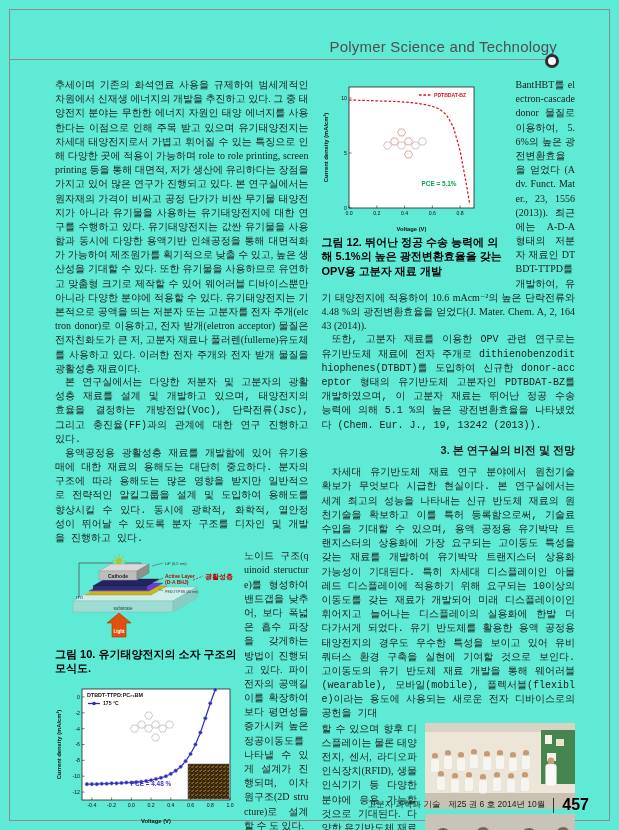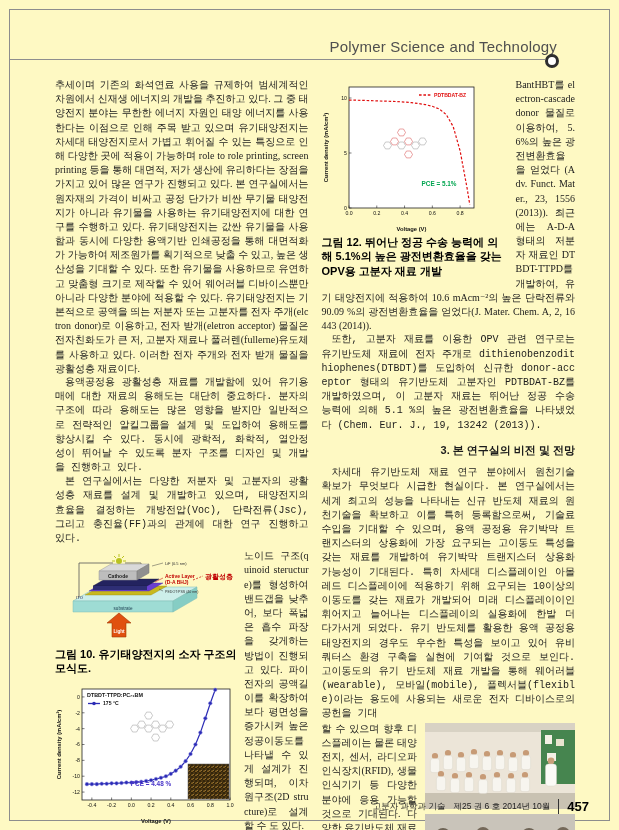--- a/index.html
+++ b/index.html
@@ -1,16 +1,16 @@
 <!DOCTYPE html>
 <html><head>
 <meta charset="utf-8">
 <style>
   html,body{margin:0;padding:0;background:#ffffff;}
-  .page{position:relative;width:619px;height:830px;background:#fef9c3;overflow:hidden;
+  .page{position:relative;width:619px;height:830px;background:#5eead4;overflow:hidden;
         font-family:"Liberation Serif","DejaVu Serif",serif;color:#1b1b1b;}
   .frame{position:absolute;inset:9px;border:1px solid #8d8d8d;pointer-events:none;}
 
   
   .header{position:absolute;top:38px;left:10px;right:42px;}
   .header-title{text-align:right;padding-right:20px;font-family:"Liberation Sans","DejaVu Sans",sans-serif;
                 font-size:15px;color:#4f4f4f;letter-spacing:.2px;}
   .header-rule{position:relative;height:1px;background:#8e8e8e;margin-top:4px;margin-right:32px;}
   .header-ring{position:absolute;right:-14px;top:-5px;width:8px;height:8px;border:3px solid #2e2e2e;
                border-radius:50%;background:#fff;}
@@ -33,41 +33,41 @@
   .photos-float{float:right;width:150px;margin:1px 0 4px 8px;}
   .photos-float svg{margin-bottom:5px;border:0;}
 
   .section-heading{font-family:"Liberation Sans","DejaVu Sans",sans-serif;font-weight:bold;
                    font-size:11px;margin:10px 0 8px 0;text-align:right;}
 
   
   .footer{position:absolute;right:30px;bottom:16px;display:flex;align-items:center;gap:8px;
           font-family:"Liberation Sans","DejaVu Sans",sans-serif;font-size:8.5px;color:#222;}
   .footer-divider{width:1px;height:15px;background:#333;}
-  .footer-page{font-weight:bold;font-size:13px;color:#000;}
+  .footer-page{font-weight:bold;font-size:16px;color:#000;}
 </style>
 </head>
 <body>
 
 <div class="page">
   <div class="frame"></div>
 
   <div class="header">
     <div class="header-title">Polymer Science and Technology</div>
     <div class="header-rule">
       <span class="header-ring"></span>
     </div>
   </div>
 
   <div class="content">
 
     <div class="col">
       <p>추세이며 기존의 화석연료 사용을 규제하여 범세계적인 차원에서 신재생 에너지의 개발을 추진하고 있다. 그 중 태양전지 분야는 무한한 에너지 자원인 태양 에너지를 사용한다는 이점으로 인해 주목 받고 있으며 유기태양전지는 차세대 태양전지로서 가볍고 휘어질 수 있는 특징으로 인해 다양한 곳에 적용이 가능하며 role to role printing, screen printing 등을 통해 대면적, 저가 생산에 유리하다는 장점을 가지고 있어 많은 연구가 진행되고 있다. 본 연구실에서는 원자재의 가격이 비싸고 공정 단가가 비싼 무기물 태양전지가 아니라 유기물을 사용하는 유기태양전지에 대한 연구를 수행하고 있다. 유기태양전지는 값싼 유기물을 사용함과 동시에 다양한 용액기반 인쇄공정을 통해 대면적화가 가능하여 제조원가를 획기적으로 낮출 수 있고, 높은 생산성을 기대할 수 있다. 또한 유기물을 사용하므로 유연하고 맞춤형 크기로 제작할 수 있어 웨어러블 디바이스뿐만 아니라 다양한 분야에 적용할 수 있다. 유기태양전지는 기본적으로 공액을 띄는 저분자 또는 고분자를 전자 주개(elctron donor)로 이용하고, 전자 받개(eletron acceptor) 물질은 전자친화도가 큰 저, 고분자 재료나 풀러렌(fullerne)유도체를 사용하고 있다. 이러한 전자 주개와 전자 받개 물질을 광활성층 재료이다.</p>
+      <p class="indent">본 연구실에서는 다양한 저분자 및 고분자의 광활성층 재료를 설계 및 개발하고 있으며, 태양전지의 효율을 결정하는 개방전압(Voc), 단락전류(Jsc), 그리고 충진율(FF)과의 관계에 대한 연구 진행하고 있다.</p>
       <p class="indent">용액공정용 광활성층 재료를 개발함에 있어 유기용매에 대한 재료의 용해도는 대단히 중요하다. 분자의 구조에 따라 용해도는 많은 영향을 받지만 일반적으로 전략적인 알킬그룹을 설계 및 도입하여 용해도를 향상시킬 수 있다. 동시에 광학적, 화학적, 열안정성이 뛰어날 수 있도록 분자 구조를 디자인 및 개발을 진행하고 있다.</p>
-      <p class="indent">본 연구실에서는 다양한 저분자 및 고분자의 광활성층 재료를 설계 및 개발하고 있으며, 태양전지의 효율을 결정하는 개방전압(Voc), 단락전류(Jsc), 그리고 충진율(FF)과의 관계에 대한 연구 진행하고 있다.</p>
 
       <div class="fig-row">
         <div class="figs-left">
 
           <div>
             <svg width="183" height="96" viewBox="0 0 183 96">
 
               <path d="M58 14 L24 14 L24 50" fill="none" stroke="#555" stroke-width="0.8"></path>
               <path d="M70 14 L86 14 L86 24" fill="none" stroke="#555" stroke-width="0.8"></path>
 
@@ -254,21 +254,21 @@
               <polygon points="83.5,52.5 81.5,55.9 77.5,55.9 75.5,52.5 77.5,49.0 81.5,49.0" stroke="#cc2222"></polygon>
               <polygon points="90.5,74.5 88.5,77.9 84.5,77.9 82.5,74.5 84.5,71.0 88.5,71.0" stroke="#cc2222"></polygon>
             </g>
             <polyline points="27.0,20.2 33.9,20.2 40.9,20.4 47.8,20.6 54.8,20.9 61.7,21.1 68.7,21.3 75.6,21.6 82.6,22.1 89.5,22.6 96.4,23.5 103.4,24.6 110.3,26.3 117.3,29.0 124.2,34.5 131.2,46.6 138.1,70.8 145.1,108.2 147.8,124.7" fill="none" stroke="#e01010" stroke-width="1.2" stroke-dasharray="2.6,1.8"></polyline>
             <line x1="97" y1="15" x2="109" y2="15" stroke="#e01010" stroke-width="1.3" stroke-dasharray="2.6,1.8"></line>
             <text x="112" y="16.9" font-size="5.1" font-weight="bold" font-family="Liberation Sans,sans-serif" fill="#e01010">PDTBDAT-BZ</text>
             <text x="99.5" y="106.22" font-size="6.4" font-weight="bold" font-family="Liberation Sans,sans-serif" fill="#00a550">PCE = 5.1%</text>
           </svg>
         <div class="figcaption">그림 12. 뛰어난 정공 수송 능력에 의해 5.1%의 높은 광전변환효율을 갖는 OPV용 고분자 재료 개발</div>
       </div>
-      <p>BantHBT를 electron-cascade donor 물질로 이용하여, 5.6%의 높은 광전변환효율을 얻었다 (Adv. Funct. Mater., 23, 1556 (2013)). 최근에는 A-D-A형태의 저분자 재료인 DTBDT-TTPD를 개발하여, 유기 태양전지에 적용하여 10.6 mAcm⁻²의 높은 단락전류와 90.09 %의 광전변환효율을 얻었다(J. Mater. Chem. A, 2, 16443 (2014)).</p>
+      <p>BantHBT를 electron-cascade donor 물질로 이용하여, 5.6%의 높은 광전변환효율을 얻었다 (Adv. Funct. Mater., 23, 1556 (2013)). 최근에는 A-D-A형태의 저분자 재료인 DTBDT-TTPD를 개발하여, 유기 태양전지에 적용하여 10.6 mAcm⁻²의 높은 단락전류와 4.48 %의 광전변환효율을 얻었다(J. Mater. Chem. A, 2, 16443 (2014)).</p>
       <p class="indent">또한, 고분자 재료를 이용한 OPV 관련 연구로는 유기반도체 재료에 전자 주개로 dithienobenzodithiophenes(DTBDT)를 도입하여 신규한 donor-acceptor 형태의 유기반도체 고분자인 PDTBDAT-BZ를 개발하였으며, 이 고분자 재료는 뛰어난 정공 수송 능력에 의해 5.1 %의 높은 광전변환효율을 나타냈었다 (Chem. Eur. J., 19, 13242 (2013)).</p>
 
       <div class="section-heading">3. 본 연구실의 비전 및 전망</div>
 
       <p class="indent">차세대 유기반도체 재료 연구 분야에서 원천기술 확보가 무엇보다 시급한 현실이다. 본 연구실에서는 세계 최고의 성능을 나타내는 신규 반도체 재료의 원천기술을 확보하고 이를 특허 등록함으로써, 기술료 수입을 기대할 수 있으며, 용액 공정용 유기박막 트랜지스터의 상용화에 가장 요구되는 고이동도 특성을 갖는 재료를 개발하여 유기박막 트랜지스터 상용화 가능성이 기대된다. 특히 차세대 디스플레이인 아몰레드 디스플레이에 적용하기 위해 요구되는 10이상의 이동도를 갖는 재료가 개발되어 미래 디스플레이이인 휘어지고 늘어나는 디스플레이의 실용화에 한발 더 다가서게 되었다. 유기 반도체를 활용한 용액 공정용 태양전지의 경우도 우수한 특성을 보이고 있어 유비쿼터스 환경 구축을 실현에 기여할 것으로 보인다. 고이동도의 유기 반도체 재료 개발을 통해 웨어러블(wearable), 모바일(mobile), 플렉서블(flexible)이라는 용도에 사용되는 새로운 전자 디바이스로의 공헌을 기대</p>
 
       <div class="photos-float">
 
         <svg width="150" height="86" viewBox="0 0 150 86">
           <rect width="150" height="86" fill="#ece5d8"></rect>

